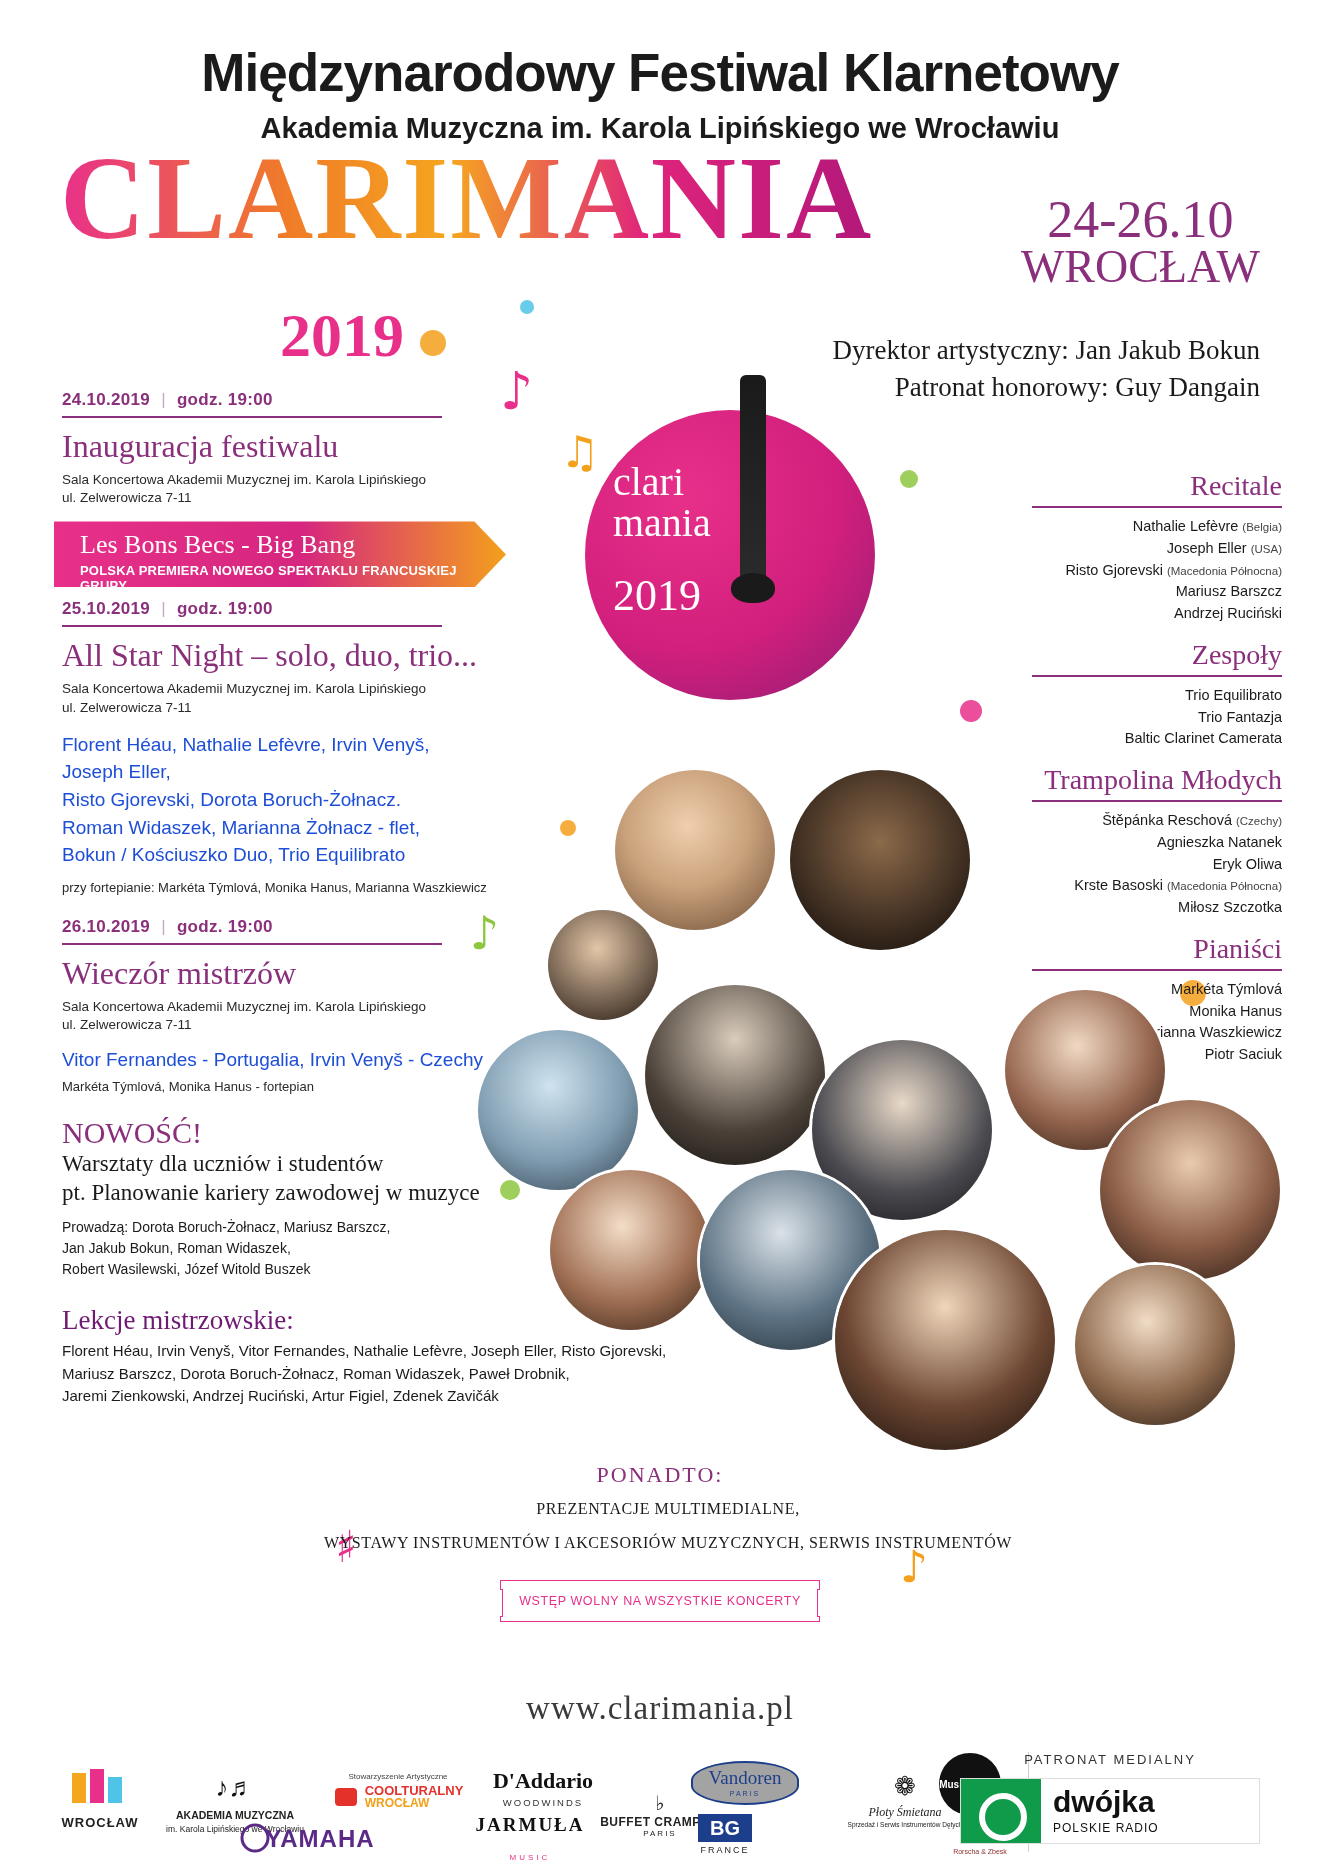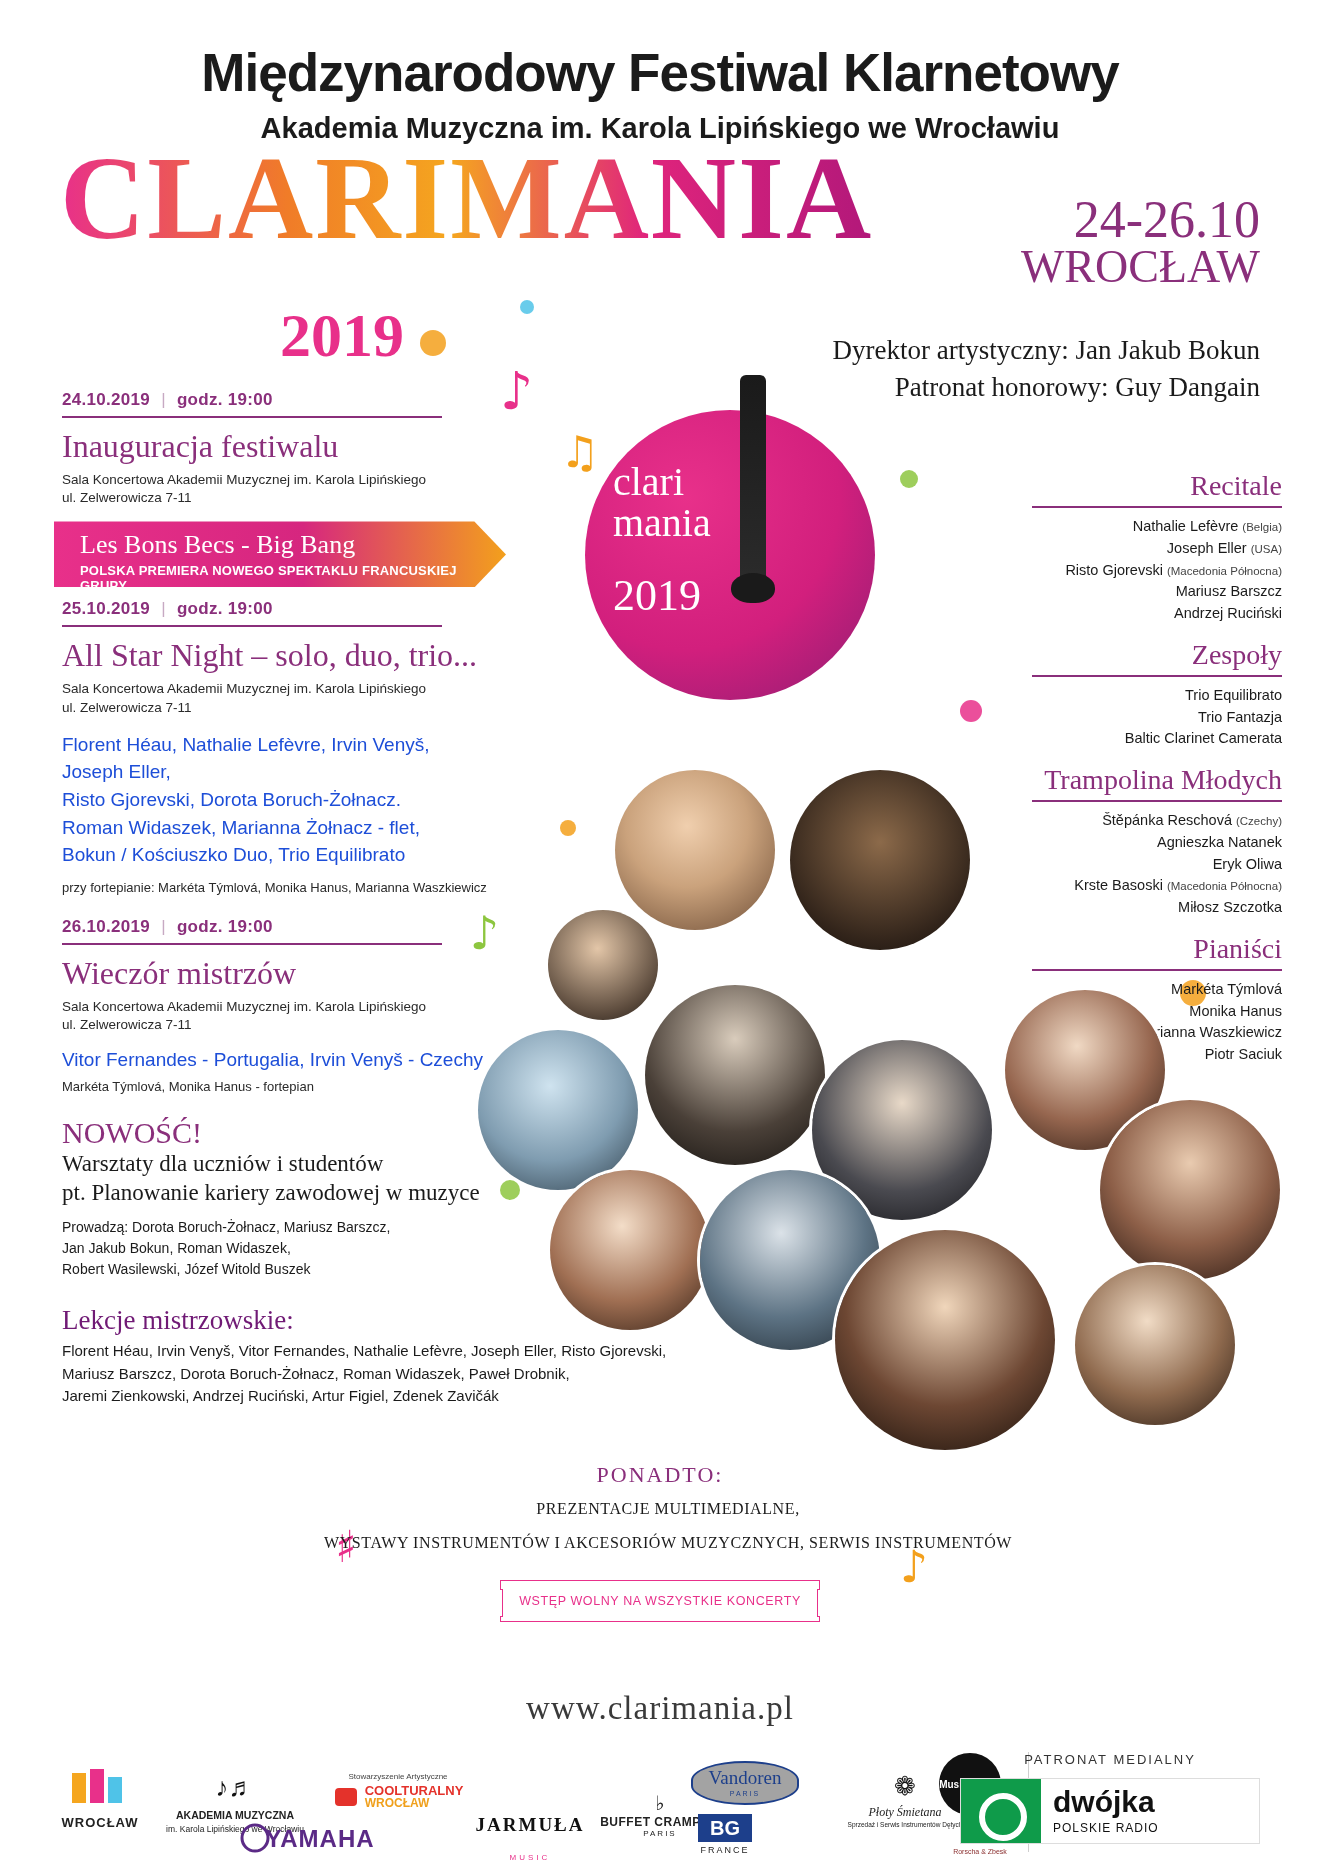--- a/index.html
+++ b/index.html
@@ -41,21 +41,21 @@
     -webkit-background-clip:text; background-clip:text; color:transparent;
     line-height:1;
   }
   .clarimania-year {
     position:absolute; top:300px; left:280px;
     font-family:"Liberation Serif", serif; font-size:62px; font-weight:bold;
     color:#e8308a;
   }
 
   .dates {
-    position:absolute; top:195px; right:60px; text-align:right;
+    position:absolute; top:195px; right:60px; text-align:center;
     font-family:"Liberation Serif", serif; color:#8a2f7b;
     font-size:52px; line-height:.96; font-weight:normal;
   }
   .dir-line {
     position:absolute; right:60px; font-family:"Liberation Serif", serif;
     font-size:27px; color:#1b1b1b; text-align:right; width:620px;
   }
 
   
   .col-left { position:absolute; left:62px; top:390px; width:430px; }
@@ -418,20 +418,24 @@
         <svg width="26" height="26" viewBox="0 0 26 26">
             <rect x="2" y="4" width="22" height="18" rx="4" fill="#e4322b"></rect>
           </svg>
         <div style="text-align:left;">
           <div style="font-size:13px;font-weight:bold;color:#e4322b;line-height:1;">COOLTURALNY</div>
           <div style="font-size:12px;font-weight:bold;color:#f0a01c;line-height:1.1;">WROCŁAW</div>
         </div>
       </div>
     </div>
 
+    <div class="sp logo-box" style="left:468px;top:18px;width:150px;height:70px;flex-direction:column;">
+      <div style="font-family:'Liberation Serif',serif;font-size:22px;font-weight:bold;color:#111;">D'Addario</div>
+      <div style="font-size:9.5px;letter-spacing:2px;color:#333;margin-top:2px;">WOODWINDS</div>
+    </div>
 
     <div class="sp logo-box" style="left:580px;top:44px;width:160px;height:72px;flex-direction:column;">
       <div style="font-size:20px;">♭</div>
       <div style="font-size:12px;font-weight:bold;letter-spacing:.5px;">BUFFET CRAMPON</div>
       <div style="font-size:8px;letter-spacing:2px;">PARIS</div>
     </div>
 
     <div class="sp logo-box" style="left:660px;top:18px;width:170px;height:60px;">
       <div style="border:2px solid #1d3f8b;border-radius:50%/45%;padding:4px 16px;background:#a3a3a3;">
         <div style="font-family:'Liberation Serif',serif;font-size:19px;color:#1d3f8b;">Vandoren</div>

